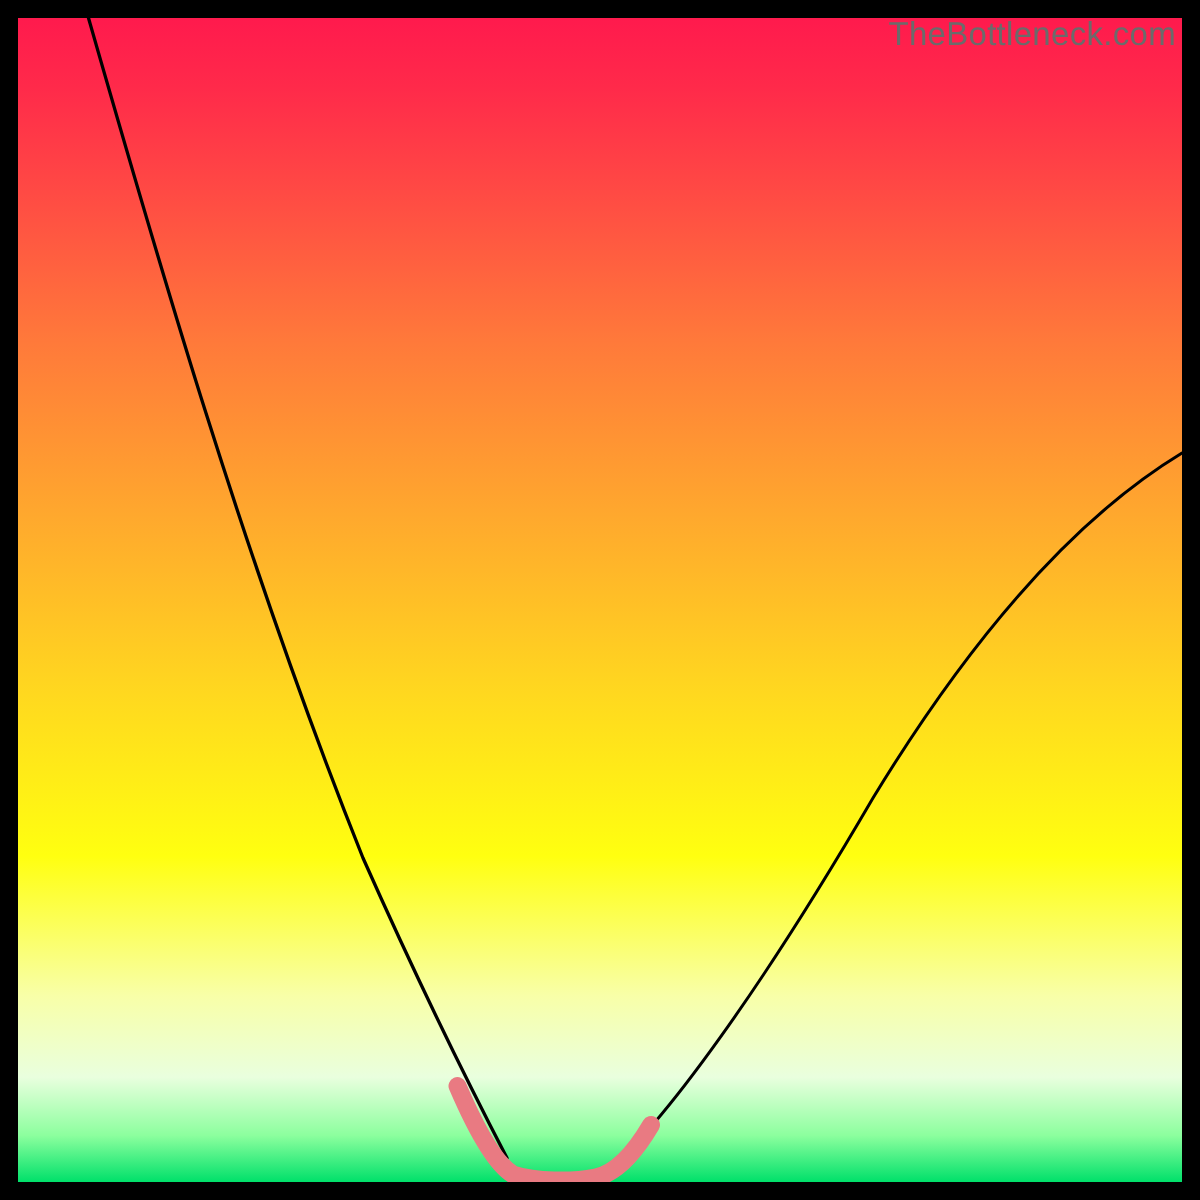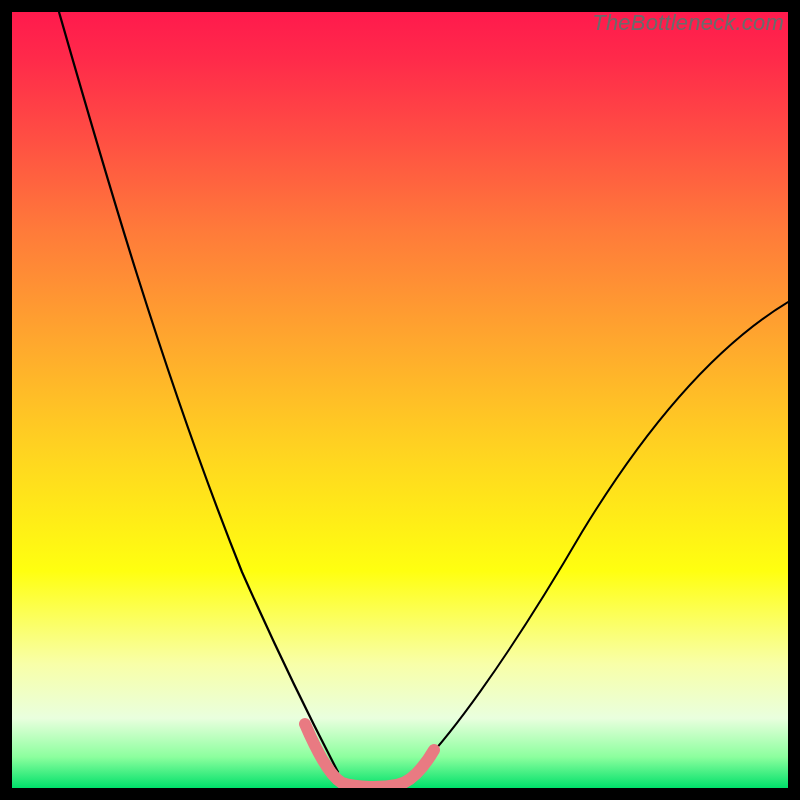--- a/index.html
+++ b/index.html
@@ -55,21 +55,20 @@
   }
   .watermark {
     position: absolute;
     top: -2px;
     right: 4px;
     color: #6b6b6b;
     font-size: 22px;
     font-weight: 500;
     letter-spacing: 0.2px;
     user-select: none;
-    font-style: italic;
   }
 </style>
 </head>
 <body>
 
 <div class="frame">
   <div class="plot-area">
     <div class="gradient"></div>
 
     <svg class="curves" viewBox="0 0 776 776" preserveAspectRatio="none">

